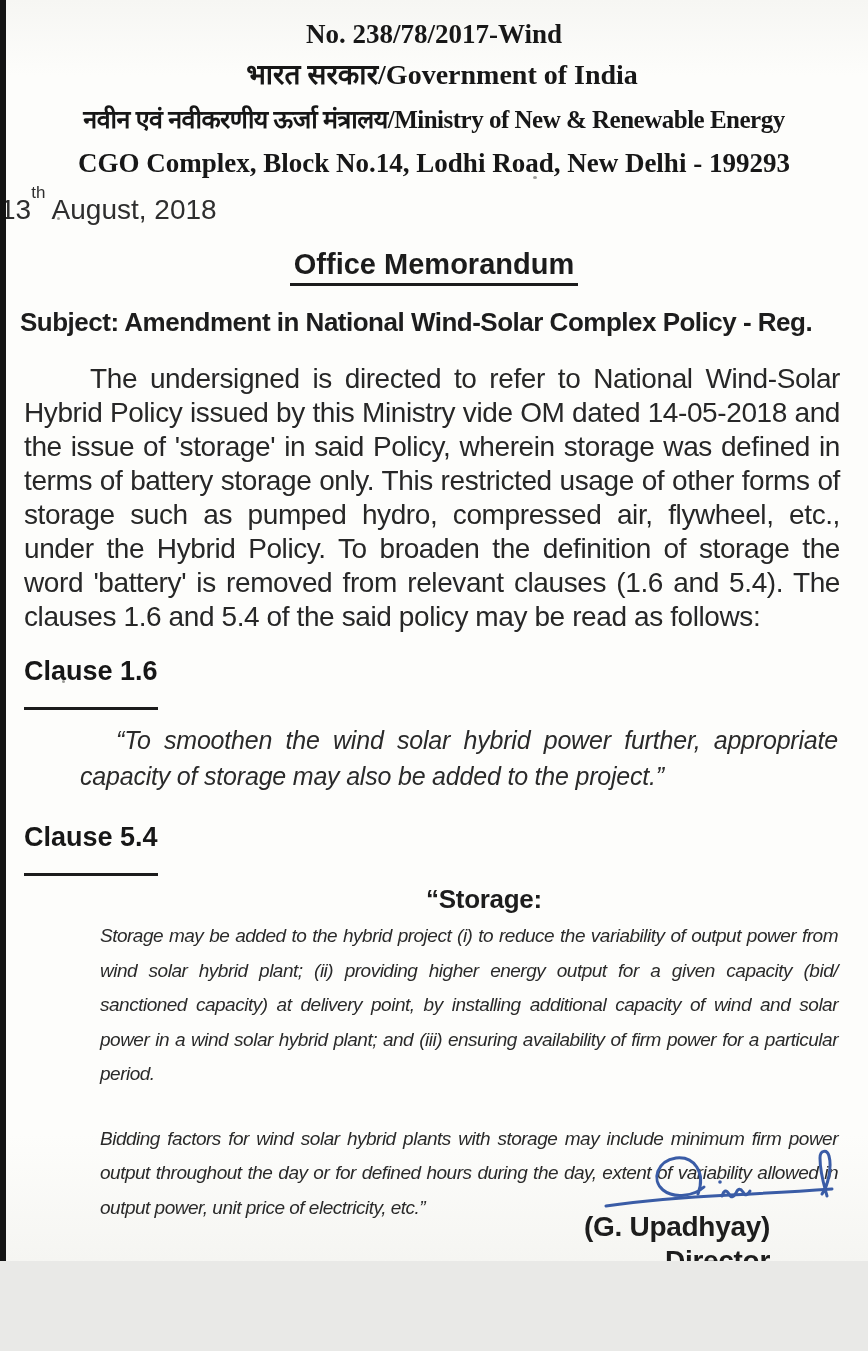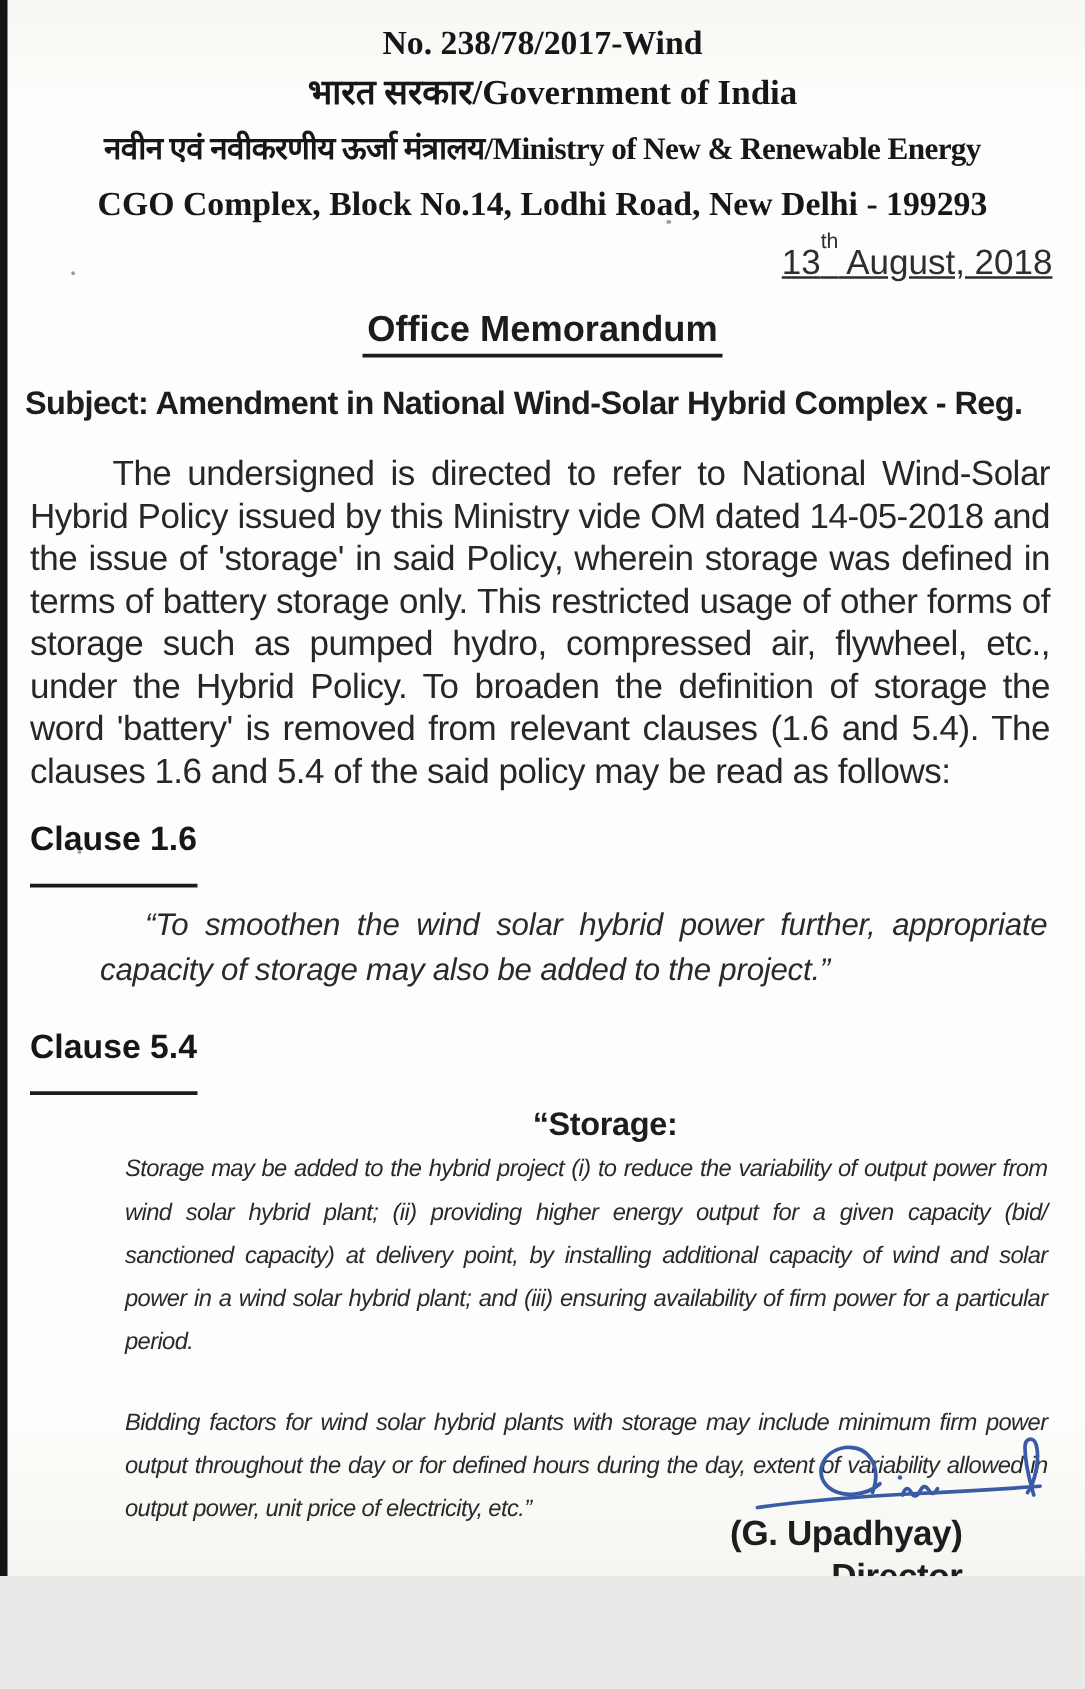--- a/index.html
+++ b/index.html
@@ -41,26 +41,24 @@
   .govt-line   { font-size: 28px; line-height: 34px; margin-top: 8px; margin-left: 16px; }
   .ministry-line {
     font-size: 25px; line-height: 38px; margin-top: 9px;
     letter-spacing: -0.5px; white-space: nowrap;
   }
   .address-line { font-size: 27px; line-height: 33px; margin-top: 8px; }
 
   
   .date-line {
     margin-top: 14px;
-    padding-right: 26px;
-    text-align: right;
+    text-align: left;
     font-size: 28px;
     color: #2e2e2e;
     white-space: pre;
-    text-decoration: underline;
   }
   .date-line sup {
     font-size: 17px;
     position: relative; top: -11px;
     line-height: 0;
   }
 
   
   .om-title {
     margin-top: 22px;
@@ -200,21 +198,21 @@
     <div class="ministry-line">नवीन एवं नवीकरणीय ऊर्जा मंत्रालय/Ministry of New &amp; Renewable Energy</div>
     <div class="address-line">CGO Complex, Block No.14, Lodhi Road, New Delhi - 199293</div>
   </header>
 
   <div class="date-line"><span>13</span><sup>th</sup><span> August, 2018</span></div>
 
   <div class="om-title">
     <span>Office Memorandum</span>
   </div>
 
-  <div class="subject-line">Subject: Amendment in National Wind-Solar Hybrid Complex - Reg.</div>
+  <div class="subject-line">Subject: Amendment in National Wind-Solar Complex Policy - Reg.</div>
 
   <p class="body-para">The undersigned is directed to refer to National Wind-Solar Hybrid Policy issued by this Ministry vide OM dated 14-05-2018 and the issue of 'storage' in said Policy, wherein storage was defined in terms of battery storage only. This restricted usage of other forms of storage such as pumped hydro, compressed air, flywheel, etc., under the Hybrid Policy. To broaden the definition of storage the word 'battery' is removed from relevant clauses (1.6 and 5.4). The clauses 1.6 and 5.4 of the said policy may be read as follows:</p>
 
   <div class="clause-heading">Clause 1.6</div>
   <p class="clause16-quote">“To smoothen the wind solar hybrid power further, appropriate capacity of storage may also be added to the project.”</p>
 
   <div class="clause-heading second">Clause 5.4</div>
   <div class="storage-label">“Storage:</div>
   <p class="clause54-para">Storage may be added to the hybrid project (i) to reduce the variability of output power from wind solar hybrid plant; (ii) providing higher energy output for a given capacity (bid/ sanctioned capacity) at delivery point, by installing additional capacity of wind and solar power in a wind solar hybrid plant; and (iii) ensuring availability of firm power for a particular period.</p>
   <p class="clause54-para second">Bidding factors for wind solar hybrid plants with storage may include minimum firm power output throughout the day or for defined hours during the day, extent of variability allowed in output power, unit price of electricity, etc.”</p>

